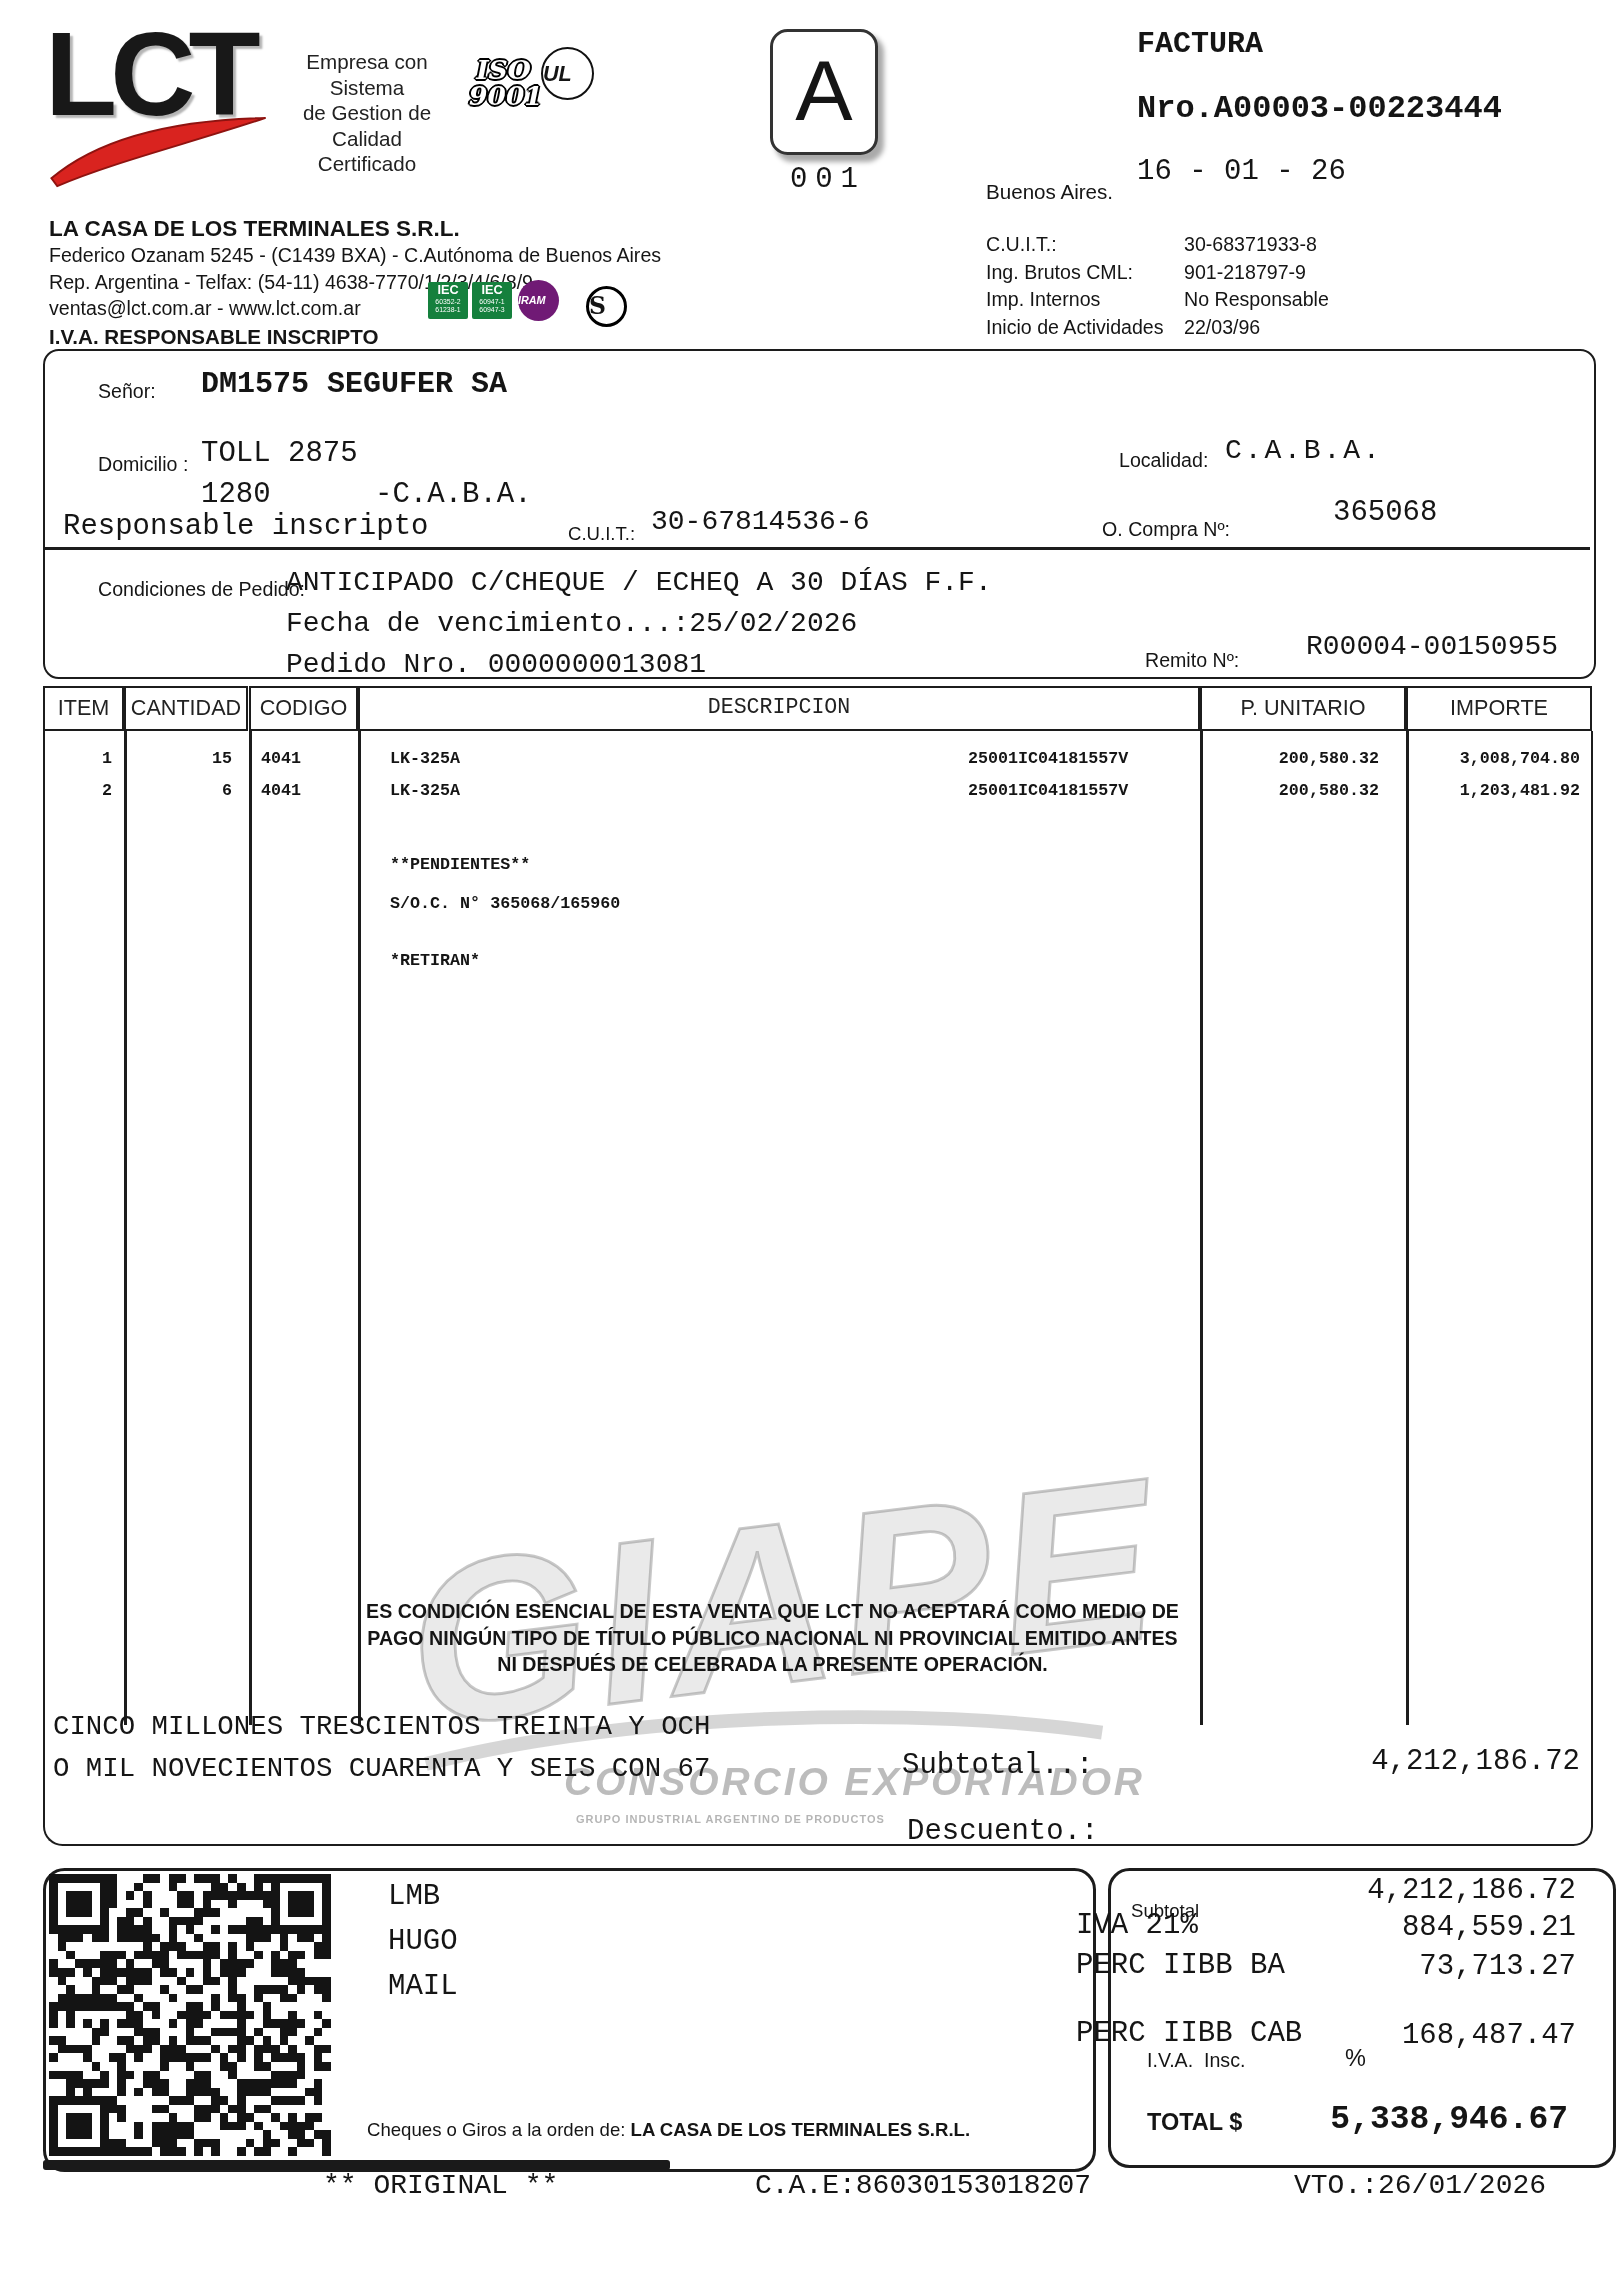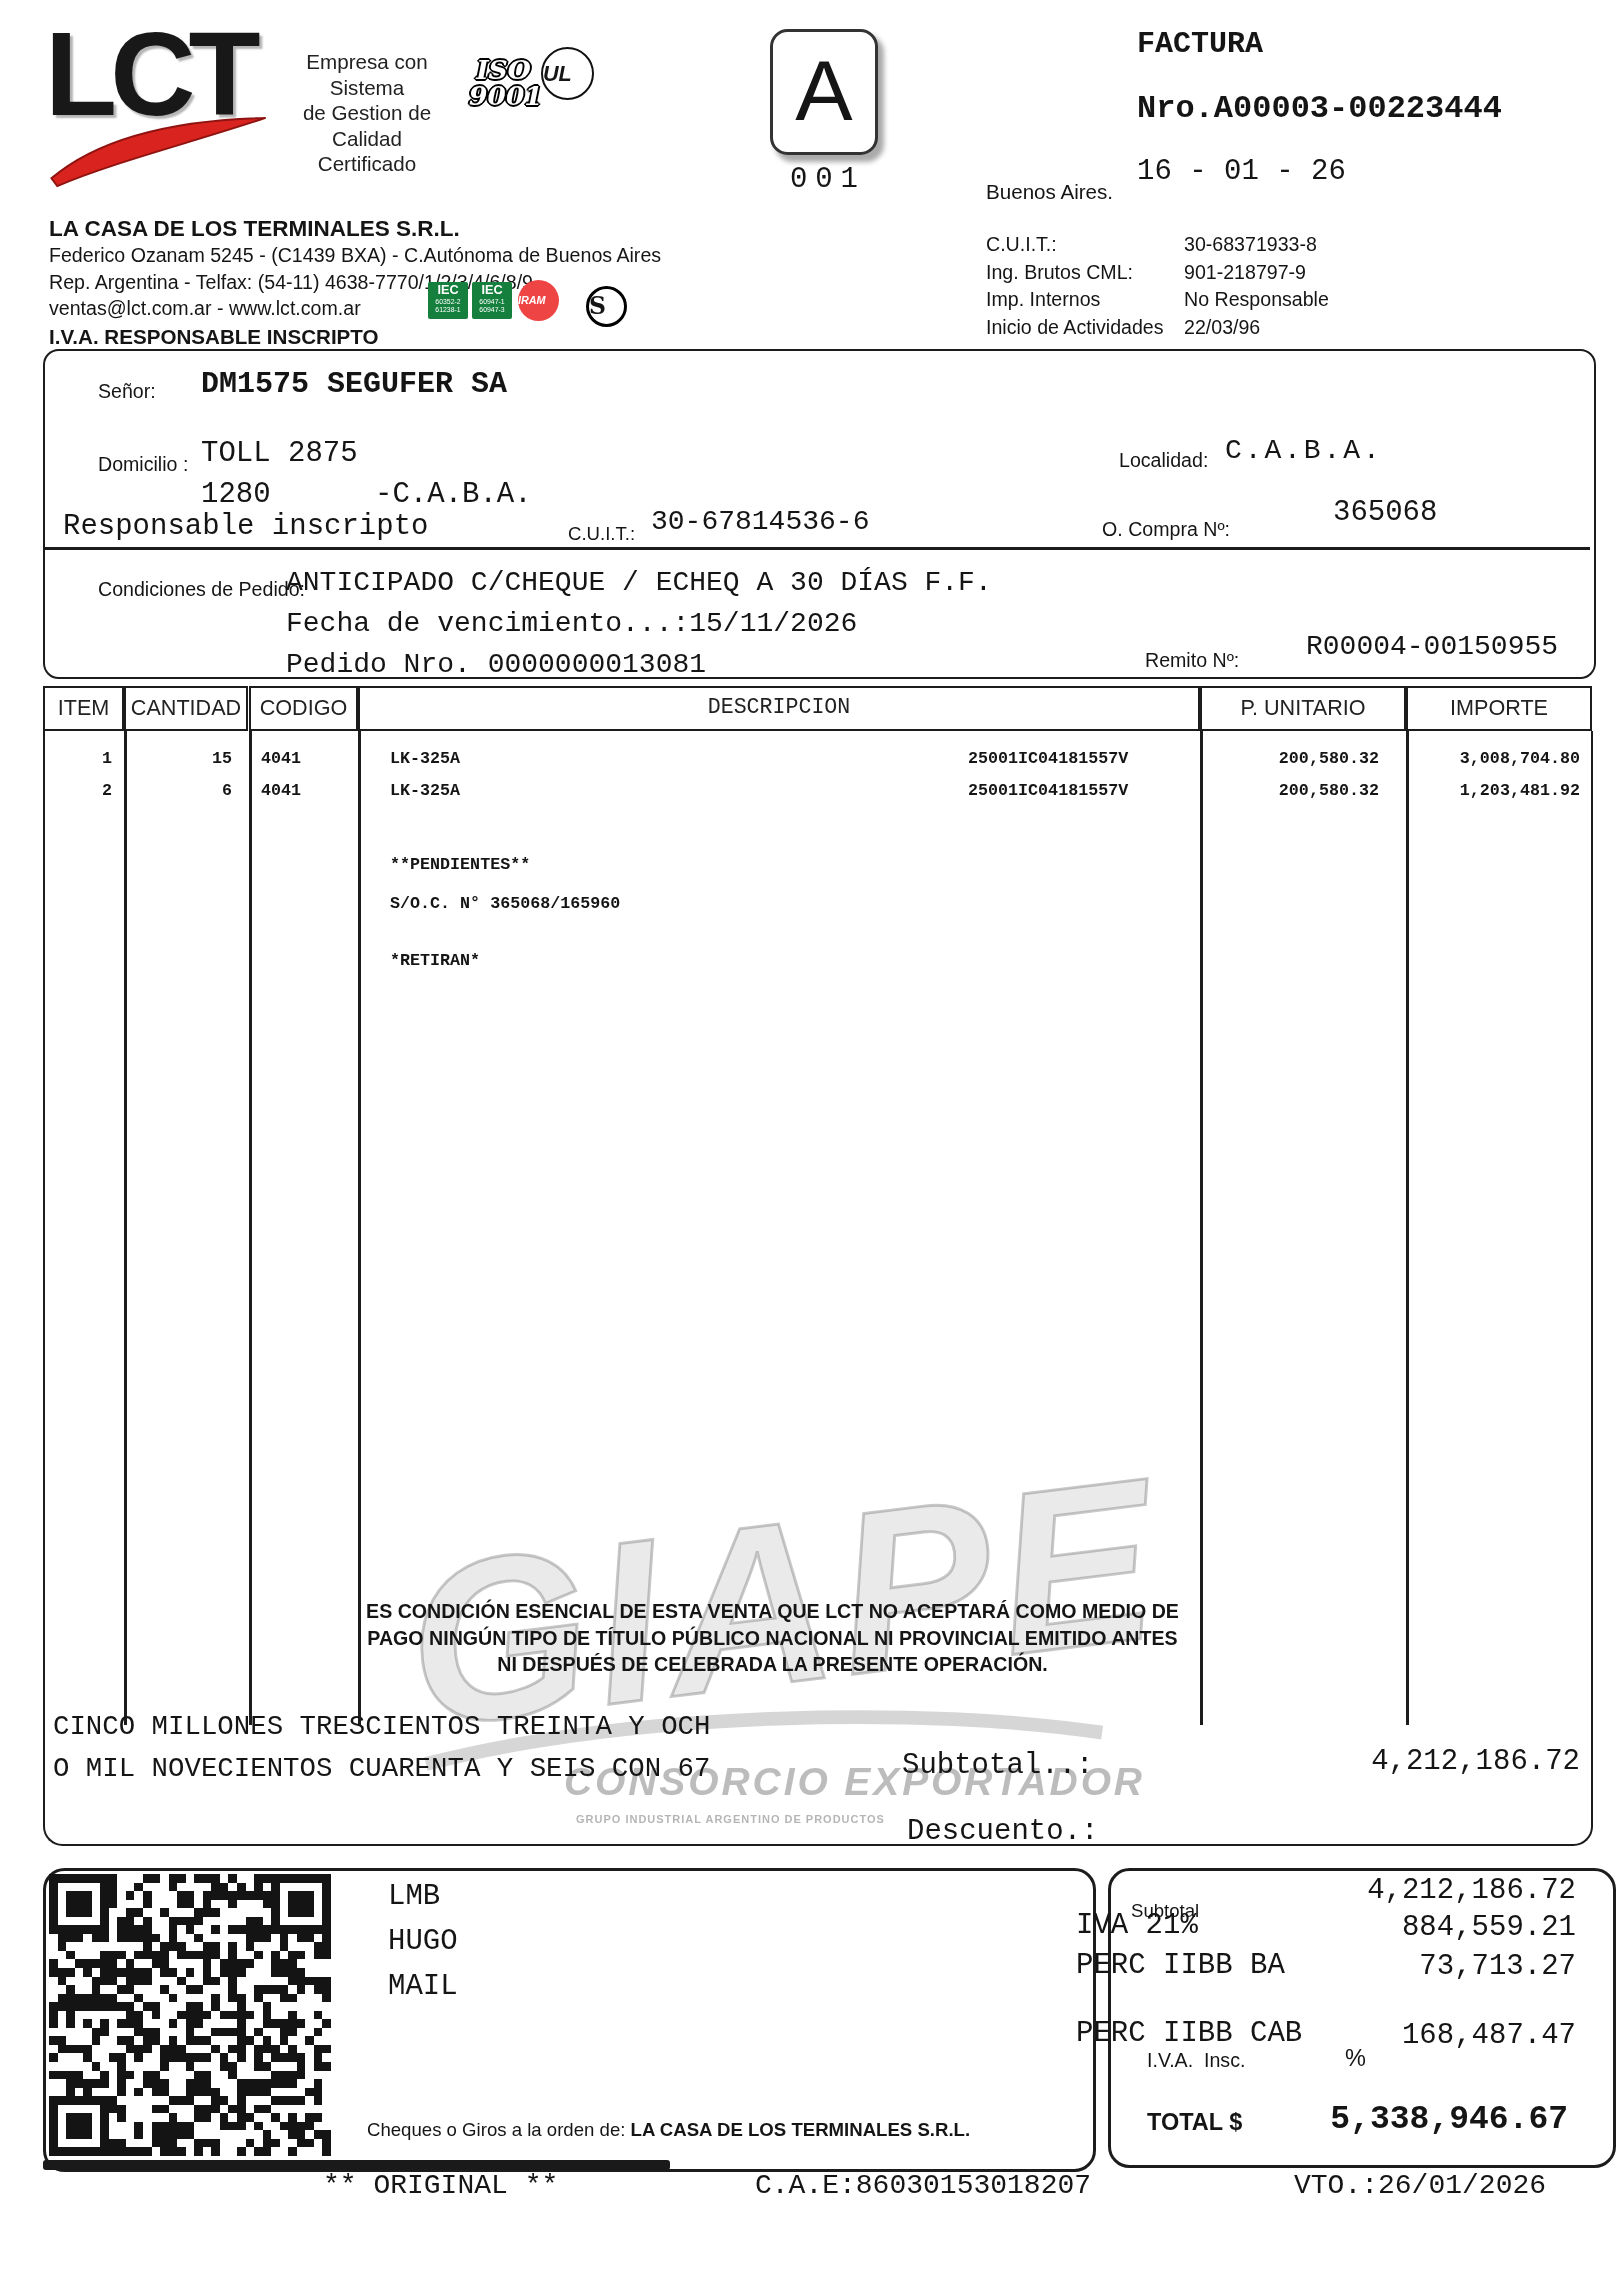--- a/index.html
+++ b/index.html
@@ -69,21 +69,21 @@
     <div class="badge-iec" style="left:428px;top:282px;">
       <div class="t">IEC</div>
       <div class="s">60352-2</div>
       <div class="s">61238-1</div>
     </div>
     <div class="badge-iec" style="left:472px;top:282px;">
       <div class="t">IEC</div>
       <div class="s">60947-1</div>
       <div class="s">60947-3</div>
     </div>
-    <div class="circlebadge" style="left:518px;top:280px;width:41px;height:41px;background:#ef4444;">
+    <div class="circlebadge" style="left:518px;top:280px;width:41px;height:41px;background:#701a75;">
       <span class="sans b" style="color:#fff;font-size:10.8px;font-style:italic;line-height:41px;">IRAM</span>
     </div>
     <div class="circlebadge" style="left:586px;top:286px;width:41px;height:41px;border:3.9px solid #000;">
       <span class="serif b" style="font-size:23.5px;line-height:35px;">S</span>
     </div>
 
     <div class="abs" style="left:770px;top:29px;width:102px;height:120px;border:3.9px solid #333;border-radius:17.6px;box-shadow:5.9px 6.9px 4.9px #aaa;background:#fff;text-align:center;">
       <span class="sans" style="font-size:86px;line-height:116px;">A</span>
     </div>
     <div class="abs mono" style="left:790px;top:163px;font-size:29px;letter-spacing:7.8px;">001</div>
@@ -115,21 +115,21 @@
   <div class="abs mono" style="left:651px;top:506px;font-size:28px;z-index:2;">30-67814536-6</div>
   <div class="abs sans" style="left:1119px;top:449px;font-size:19.6px;z-index:2;">Localidad:</div>
   <div class="abs mono" style="left:1225px;top:435px;font-size:28px;letter-spacing:2.9px;z-index:2;">C.A.B.A.</div>
   <div class="abs sans" style="left:1102px;top:518px;font-size:19.6px;z-index:2;">O. Compra Nº:</div>
   <div class="abs mono" style="left:1333px;top:496px;font-size:29px;z-index:2;">365068</div>
 
   <div class="hline" style="left:45px;top:547px;width:1545px;z-index:2;"></div>
 
   <div class="abs sans" style="left:98px;top:578px;font-size:19.6px;z-index:2;">Condiciones de Pedido:</div>
   <div class="abs mono" style="left:286px;top:567px;font-size:28px;z-index:2;">ANTICIPADO C/CHEQUE / ECHEQ A 30 DÍAS F.F.</div>
-  <div class="abs mono" style="left:286px;top:608px;font-size:28px;z-index:2;">Fecha de vencimiento...:15/11/2026</div>
+  <div class="abs mono" style="left:286px;top:608px;font-size:28px;z-index:2;">Fecha de vencimiento...:25/02/2026</div>
   <div class="abs mono" style="left:286px;top:649px;font-size:28px;z-index:2;">Pedido Nro. 0000000013081</div>
   <div class="abs sans" style="left:1145px;top:649px;font-size:19.6px;z-index:2;">Remito Nº:</div>
   <div class="abs mono" style="left:1306px;top:631px;font-size:28px;z-index:2;">R00004-00150955</div>
 
   <div class="hdrcell" style="left:43px;width:81px;">ITEM</div>
   <div class="hdrcell" style="left:124px;width:124px;">CANTIDAD</div>
   <div class="hdrcell" style="left:249px;width:109px;">CODIGO</div>
   <div class="hdrcell" style="left:358px;width:842px;font-family:Liberation Mono, monospace;">DESCRIPCION</div>
   <div class="hdrcell" style="left:1200px;width:206px;">P. UNITARIO</div>
   <div class="hdrcell" style="left:1406px;width:186px;">IMPORTE</div>

